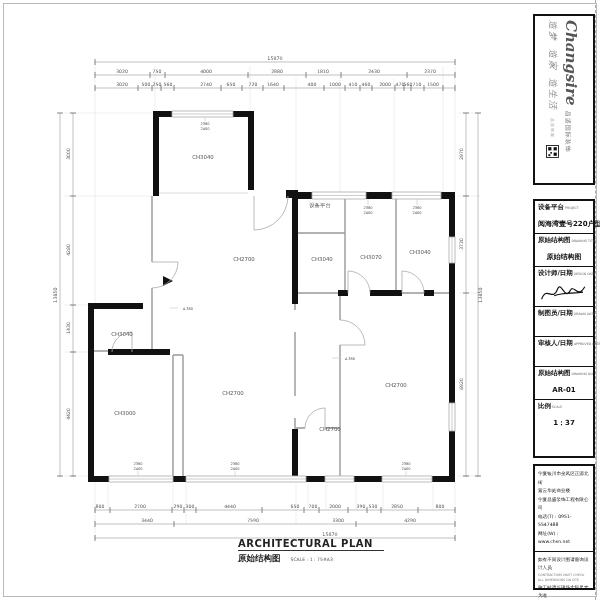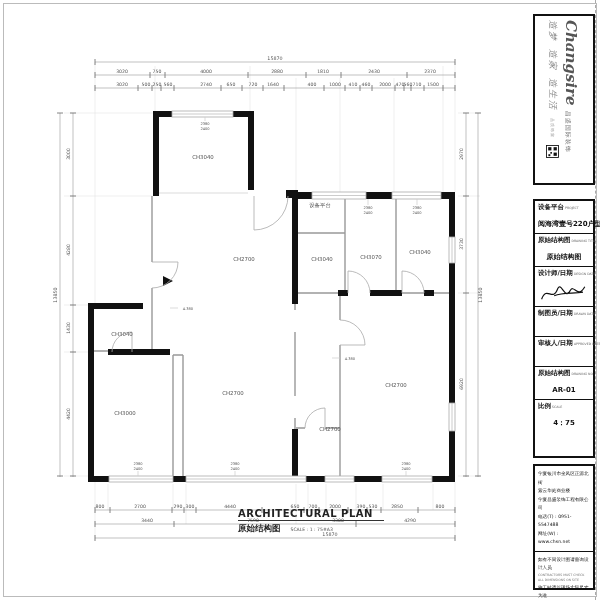--- a/index.html
+++ b/index.html
@@ -45,21 +45,21 @@
   .tbrow.val{font-size:7px;font-weight:bold;text-align:center;height:20px;line-height:18px;
              border-bottom:1px solid #111;white-space:nowrap;}
   .tbrow.sp{height:17px;border-bottom:1px solid #111;}
   .tbrow.sig{height:27px;border-bottom:1px solid #111;text-align:center;}
 
   #co-blk{top:464px;height:126px;padding:4px 3px;box-sizing:border-box;font-size:4.6px;line-height:8.5px;}
   #co-blk .tiny{font-size:3.2px;color:#777;line-height:5.5px;}
   #co-blk .divline{border-top:1px solid #111;margin:4px -3px 4px -3px;}
 
   
-  #foot{position:absolute;left:238px;top:508px;width:200px;}
+  #foot{position:absolute;left:238px;top:538px;width:200px;}
   .foot-en{font-size:10px;font-weight:bold;letter-spacing:.5px;color:#222;}
   .foot-line{border-top:1.2px solid #333;width:146px;margin-top:1px;}
   .foot-row{display:flex;align-items:baseline;gap:10px;margin-top:2px;}
   .foot-cn{font-size:8.5px;font-weight:bold;color:#222;}
   .foot-scale{font-size:4.6px;color:#555;}
 </style>
 </head>
 <body>
 
 <div id="sheet">
@@ -307,21 +307,21 @@
         <span>审核人/日期</span><span class="en">APPROVED DATE</span>
       </div>
       <div class="tbrow sp"></div>
       <div class="tbrow lab">
         <span>原始结构图</span><span class="en">DRAWING NO</span>
       </div>
       <div class="tbrow val">AR-01</div>
       <div class="tbrow lab">
         <span>比例</span><span class="en">SCALE</span>
       </div>
-      <div class="tbrow val" style="border-bottom:none">4：75</div>
+      <div class="tbrow val" style="border-bottom:none">1：37</div>
     </div>
 
     <div class="blk" id="co-blk">
       <div>宁夏银川市金凤区正源北街</div>
       <div>紫云华庭商业楼</div>
       <div>宁夏昌盛装饰工程有限公司</div>
       <div>电话(T)：0951-5547488</div>
       <div>网址(W)：www.chsn.net</div>
       <div class="divline"></div>
       <div>如有不同设计图请垂询设计人员</div>

